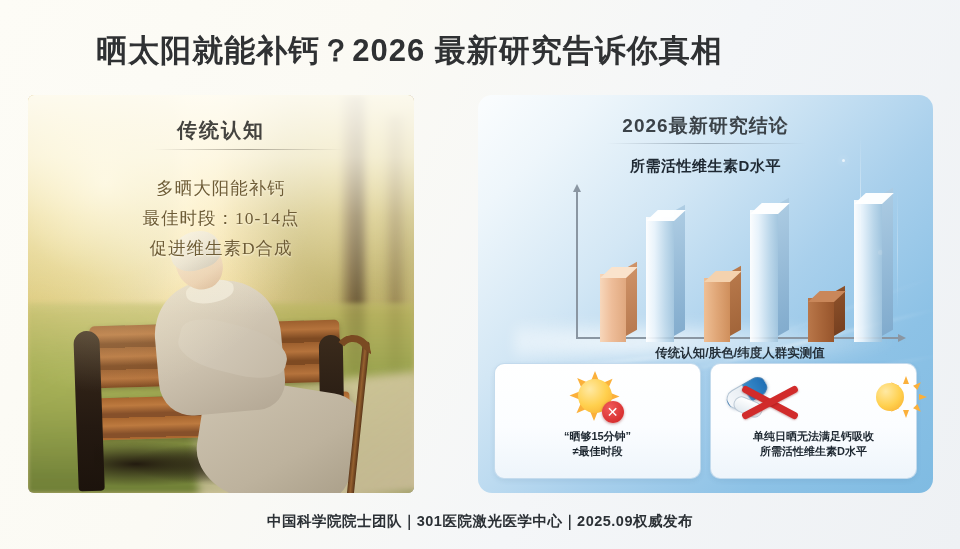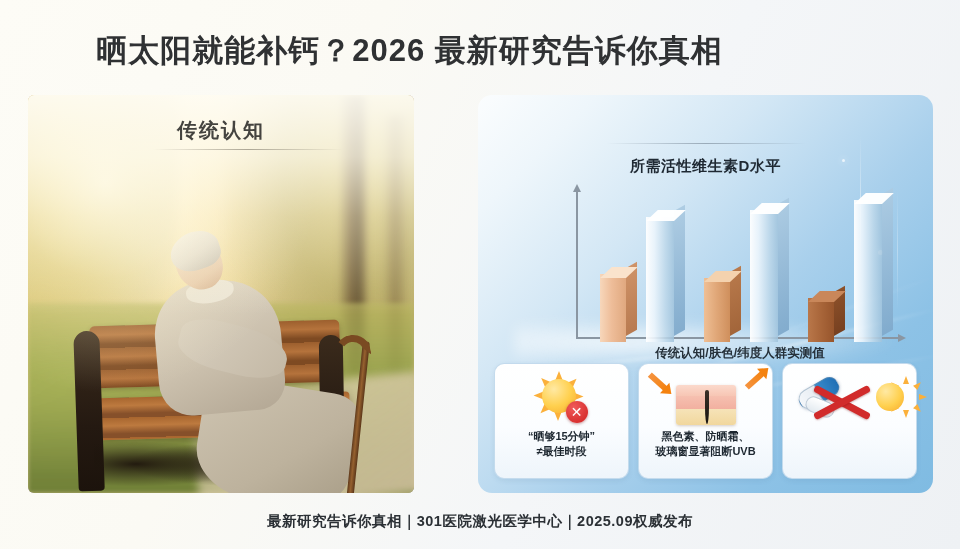--- a/index.html
+++ b/index.html
@@ -428,34 +428,40 @@
 
     <div class="cane"></div>
     <div class="cane-hook"></div>
 
     <div class="sunhaze"></div>
     <div class="left-fade"></div>
   </div>
 
   <div id="left-heading">传统认知</div>
   <div id="left-divider"></div>
+  <div id="left-lines">
+    <div>多晒大阳能补钙</div>
+    <div>最佳时段：10-14点</div>
+    <div>促进维生素D合成</div>
+  </div>
 </div>
 
 <div id="right-panel">
 
   <div class="glow"></div>
   <div class="streak s1"></div>
   <div class="streak s2"></div>
   <div class="streak s3"></div>
   <div class="streak s4"></div>
   <div class="vline v1"></div>
   <div class="vline v2"></div>
   <div class="dot d1"></div>
   <div class="dot d2"></div>
 
+  <div id="right-heading">2026最新研究结论</div>
   <div id="right-divider"></div>
   <div id="chart-subtitle">所需活性维生素D水平</div>
 
   <div id="chart">
     <div class="axis" id="y-axis"></div>
     <div class="arrowhead" id="y-arrow"></div>
     <div class="axis" id="x-axis"></div>
     <div class="arrowhead" id="x-arrow"></div>
 
     <div class="bar bar-tan" style="left:30px;  width:26px; height:68px;">
@@ -508,51 +514,39 @@
         <div class="ray" style="transform:rotate(315deg); transform-origin:50% 25px;"></div>
         <div class="sun-core"></div>
         <div class="xbadge">✕</div>
       </div>
       <div class="cap">
         <div>“晒够15分钟”</div>
         <div>≠最佳时段</div>
       </div>
     </div>
 
-    <div class="card">
-      <div class="art">
-        <div class="skin">
-          <div class="l1"></div>
-          <div class="l2"></div>
-          <div class="l3"></div>
-          <div class="follicle"></div>
-        </div>
-        <div class="arrow-in"></div>
-        <div class="arrow-out"></div>
-      </div>
-      <div class="cap">
-        <div>黑色素、防晒霜、</div>
-        <div>玻璃窗显著阻断UVB</div>
-      </div>
-    </div>
 
     <div class="card">
       <div class="art">
         <div class="ray-sm" style="transform:rotate(0deg);   transform-origin:50% 21px;"></div>
         <div class="ray-sm" style="transform:rotate(45deg);  transform-origin:50% 21px;"></div>
         <div class="ray-sm" style="transform:rotate(90deg);  transform-origin:50% 21px;"></div>
         <div class="ray-sm" style="transform:rotate(135deg); transform-origin:50% 21px;"></div>
         <div class="ray-sm" style="transform:rotate(180deg); transform-origin:50% 21px;"></div>
         <div class="ray-sm" style="transform:rotate(225deg); transform-origin:50% 21px;"></div>
         <div class="ray-sm" style="transform:rotate(270deg); transform-origin:50% 21px;"></div>
         <div class="ray-sm" style="transform:rotate(315deg); transform-origin:50% 21px;"></div>
         <div class="sun-sm"></div>
         <div class="pill"></div>
         <div class="pill2"></div>
         <div class="bigx1"></div>
         <div class="bigx2"></div>
       </div>
+      <div class="cap">
+        <div>单纯日晒无法满足钙吸收</div>
+        <div>所需活性维生素D水平</div>
+      </div>
     </div>
 
   </div>
 </div>
 
-<div id="footer">最新研究告诉你真相｜301医院激光医学中心｜2025.09权威发布</div>
+<div id="footer">中国科学院院士团队｜301医院激光医学中心｜2025.09权威发布</div>
 
 </body></html>

